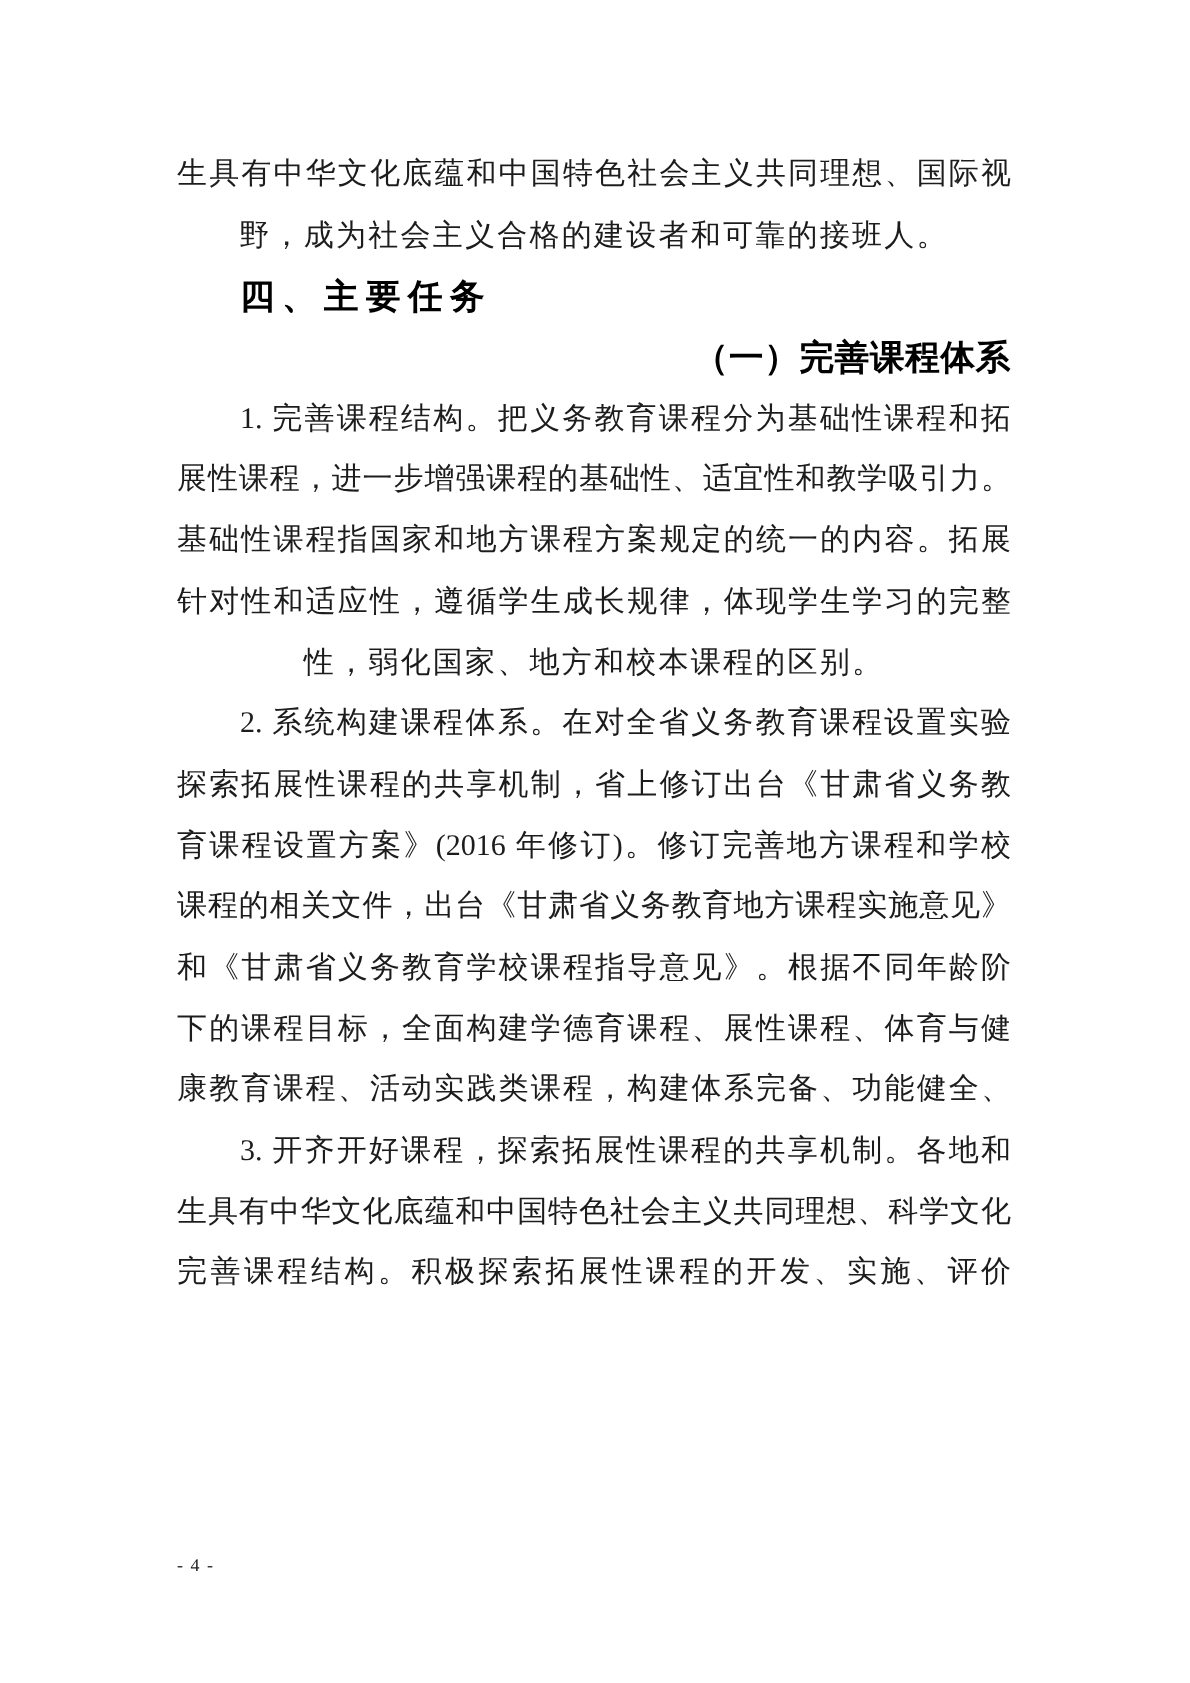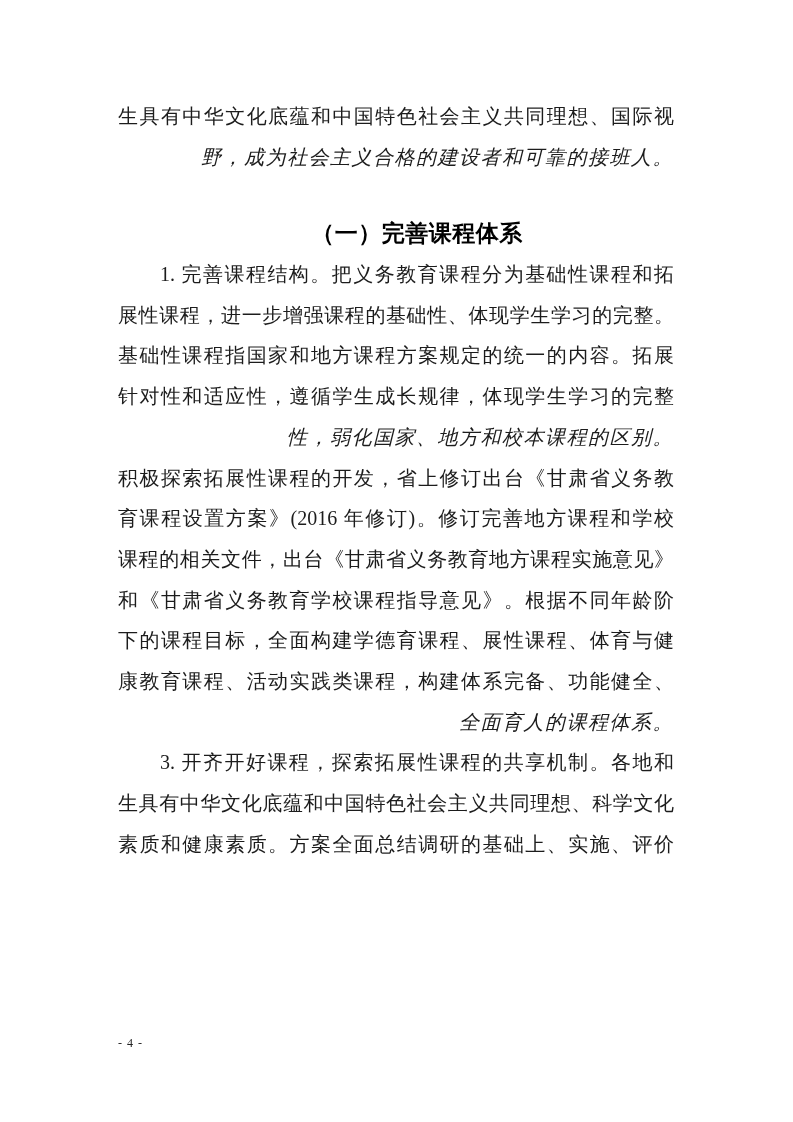--- a/index.html
+++ b/index.html
@@ -29,81 +29,80 @@
     overflow: hidden;
   }
   
   .j {
     text-align: justify;
     text-align-last: justify;
     text-justify: inter-character;
   }
   
   .l {
-    text-align: right;
+    text-align: center;
     letter-spacing: 1.5px;
-    font-style: italic;
   }
   
   .ind {
     text-indent: 42px;
   }
   
   .h1 {
     font-family: "Liberation Sans", "DejaVu Sans", sans-serif;
     font-weight: bold;
     font-size: 23px;
     color: #000000;
     letter-spacing: 5px;
     text-align: left;
   }
   .h2 {
     font-family: "Liberation Sans", "DejaVu Sans", sans-serif;
     font-weight: bold;
     font-size: 23px;
     color: #000000;
     letter-spacing: 0.5px;
-    text-align: center;
-    margin-top: 36px;
+    text-align: right;
   }
   .footer {
     position: absolute;
     left: 118px;
     top: 1036px;
     font-size: 12px;
     letter-spacing: 1px;
     color: #222222;
     font-family: "Liberation Serif", "DejaVu Serif", serif;
   }
 </style>
 </head>
 <body>
 
 <div class="page">
   <div class="content">
 
     <div class="ln j">生具有中华文化底蕴和中国特色社会主义共同理想、国际视</div>
     <div class="ln l">野，成为社会主义合格的建设者和可靠的接班人。</div>
 
+    <div class="ln h1 ind">四、主要任务</div>
     <div class="ln h2 ind">（一）完善课程体系</div>
 
     <div class="ln j ind">1. 完善课程结构。把义务教育课程分为基础性课程和拓</div>
-    <div class="ln j">展性课程，进一步增强课程的基础性、体现学生学习的完整。</div>
+    <div class="ln j">展性课程，进一步增强课程的基础性、适宜性和教学吸引力。</div>
     <div class="ln j">基础性课程指国家和地方课程方案规定的统一的内容。拓展</div>
     <div class="ln j">针对性和适应性，遵循学生成长规律，体现学生学习的完整</div>
     <div class="ln l">性，弱化国家、地方和校本课程的区别。</div>
 
-    <div class="ln j">积极探索拓展性课程的开发，省上修订出台《甘肃省义务教</div>
+    <div class="ln j ind">2. 系统构建课程体系。在对全省义务教育课程设置实验</div>
+    <div class="ln j">探索拓展性课程的共享机制，省上修订出台《甘肃省义务教</div>
     <div class="ln j">育课程设置方案》(2016 年修订)。修订完善地方课程和学校</div>
     <div class="ln j">课程的相关文件，出台《甘肃省义务教育地方课程实施意见》</div>
     <div class="ln j">和《甘肃省义务教育学校课程指导意见》。根据不同年龄阶</div>
     <div class="ln j">下的课程目标，全面构建学德育课程、展性课程、体育与健</div>
     <div class="ln j">康教育课程、活动实践类课程，构建体系完备、功能健全、</div>
-    <div class="ln l">全面育人的课程体系。</div>
 
     <div class="ln j ind">3. 开齐开好课程，探索拓展性课程的共享机制。各地和</div>
     <div class="ln j">生具有中华文化底蕴和中国特色社会主义共同理想、科学文化</div>
-    <div class="ln j">素质和健康素质。方案全面总结调研的基础上、实施、评价</div>
+    <div class="ln j">完善课程结构。积极探索拓展性课程的开发、实施、评价</div>
 
   </div>
 
   <div class="footer">- 4 -</div>
 </div>
 
 </body></html>

